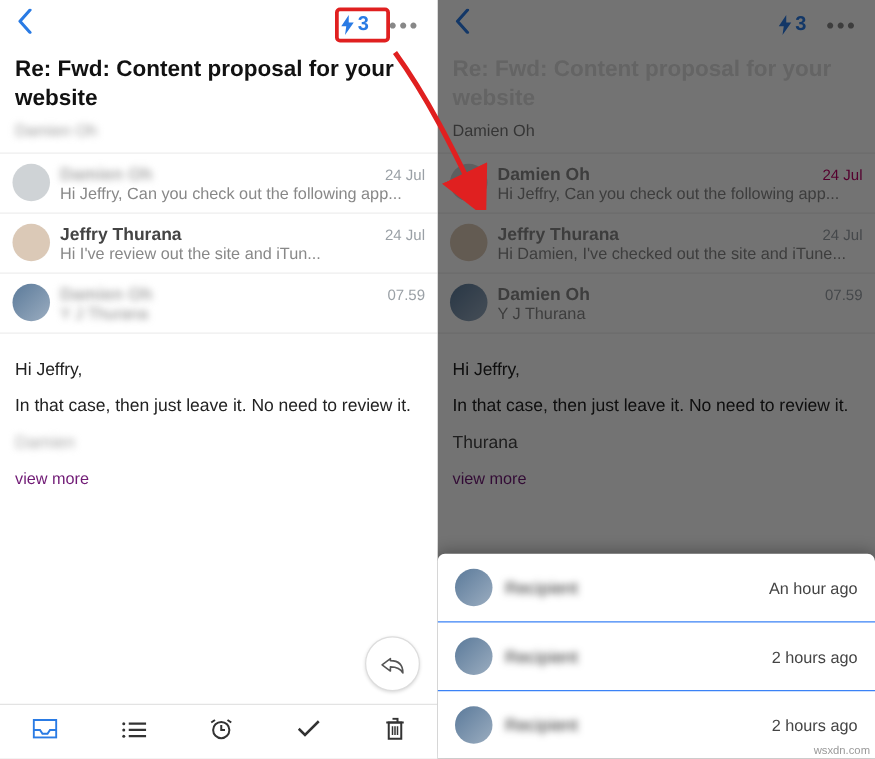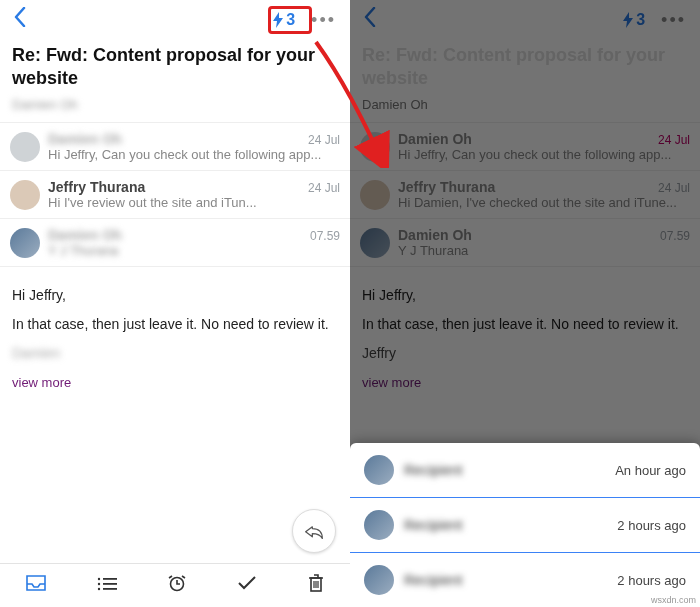--- a/index.html
+++ b/index.html
@@ -10,21 +10,21 @@
   .dim { position: absolute; inset: 0; background: rgba(0,0,0,0.55); pointer-events: none; }
   .topbar { height: 40px; display: flex; align-items: center; padding: 0 10px; }
   .back { color: #2a7be4; font-size: 22px; font-weight: 300; padding: 4px; }
   .spacer { flex: 1; }
   .bolt { color: #2a7be4; font-size: 16px; font-weight: 600; display: flex; align-items: center; gap: 2px; padding: 2px 4px; }
   .bolt svg { width: 12px; height: 16px; }
   .hl { border: 3px solid #e02020; border-radius: 4px; position: absolute; top: 6px; right: 38px; width: 44px; height: 28px; }
   .more { color: #888; font-size: 18px; letter-spacing: 2px; padding: 4px; margin-left: 8px; }
   .subject { font-size: 18px; font-weight: 700; line-height: 1.25; padding: 4px 12px 6px; color: #111; }
   .sender-meta { padding: 2px 12px 10px; color: #999; font-size: 13px; filter: blur(3px); }
-  .thread-item { display: flex; align-items: center; padding: 8px 10px; border-top: 1px solid #eee; gap: 8px; }
+  .thread-item { display: flex; align-items: flex-start; padding: 8px 10px; border-top: 1px solid #eee; gap: 8px; }
   .avatar { width: 30px; height: 30px; border-radius: 50%; background: #cfd3d6; flex-shrink: 0; }
   .avatar.j { background: #dbc9b7; }
   .avatar.d2 { background: linear-gradient(135deg,#5b7a9a,#9badc0); }
   .ti-body { flex: 1; min-width: 0; }
   .ti-head { display: flex; justify-content: space-between; align-items: baseline; }
   .ti-name { font-size: 14px; font-weight: 600; color: #444; }
   .ti-name.blur { filter: blur(3px); color: #aaa; }
   .ti-date { font-size: 12px; color: #9aa0a6; }
   .ti-preview { font-size: 13px; color: #888; white-space: nowrap; overflow: hidden; text-overflow: ellipsis; }
   .thread-item.expanded { border-top: 1px solid #eee; border-bottom: 1px solid #eee; }
@@ -194,21 +194,21 @@
             <span class="ti-name">Damien Oh</span>
             <span class="ti-date">07.59</span>
           </div>
         <div class="ti-preview">Y J Thurana</div>
       </div>
     </div>
 
     <div class="msg-body">
       <p>Hi Jeffry,</p>
       <p>In that case, then just leave it. No need to review it.</p>
-      <div class="sig" style="filter:none;color:#444">Jeffry</div>
+      <div class="sig" style="filter:none;color:#444">Thurana</div>
     </div>
     <div class="viewmore">view more</div>
 
     <div class="dim"></div>
 
     <div class="sheet">
       <div class="read-row">
         <div class="mini-avatar"></div>
         <div class="read-name">Recipient</div>
         <div class="read-time">An hour ago</div>

